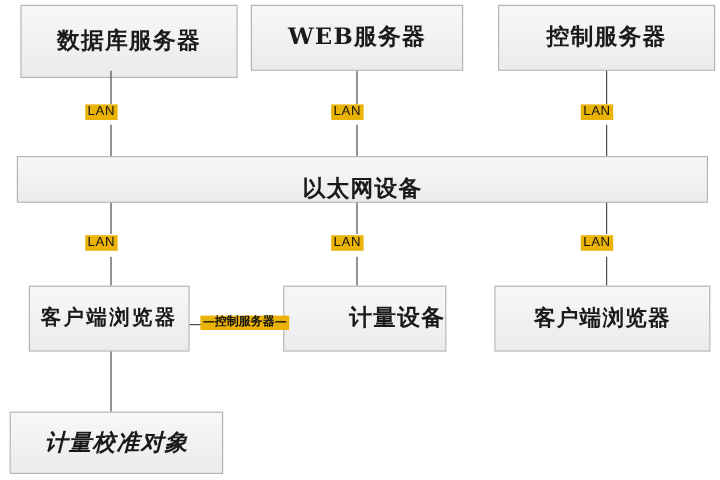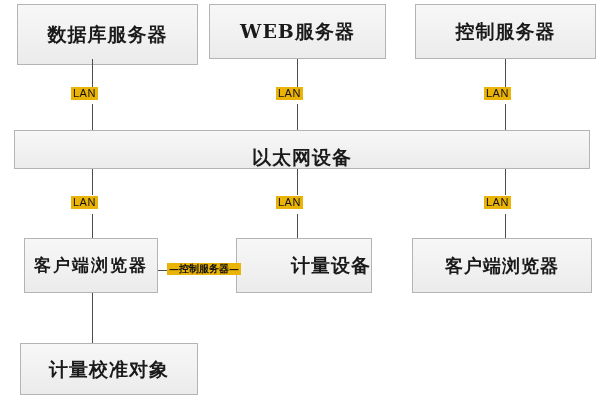--- a/index.html
+++ b/index.html
@@ -38,21 +38,21 @@
   }
 
   
   #node-db        { left: 2px;   top: 4px;   width: 181px; height: 61px;  font-size: 19px; margin-left: 15px; }
   #node-web       { left: 209px; top: 4px;   width: 177px; height: 55px;  font-size: 19px; }
   #node-control   { left: 415px; top: 4px;   width: 181px; height: 55px;  font-size: 19px; }
   #node-ethernet  { left: 14px;  top: 130px; width: 576px; height: 39px;  font-size: 19px; align-items: flex-end; }
   #node-iface     { left: 24px;  top: 238px; width: 134px; height: 55px;  font-size: 17px; letter-spacing: 2px; }
   #node-meter     { left: 236px; top: 238px; width: 136px; height: 55px;  font-size: 19px; justify-content: flex-end; }
   #node-browser   { left: 412px; top: 238px; width: 180px; height: 55px;  font-size: 18px; }
-  #node-calobject { left: 20px;   top: 343px; width: 178px; height: 52px;  font-size: 19px; }
+  #node-calobject { left: 8px;   top: 343px; width: 178px; height: 52px;  font-size: 19px; font-style: italic; }
 
   
   .vline {
     position: absolute;
     width: 0;
     border-left: 1px solid #4d4d4d;
   }
   .hline {
     position: absolute;
     height: 0;

